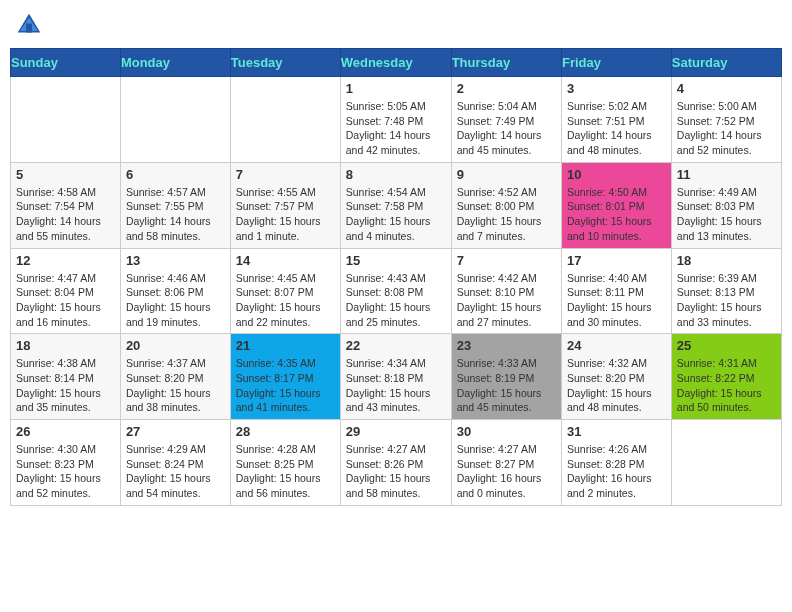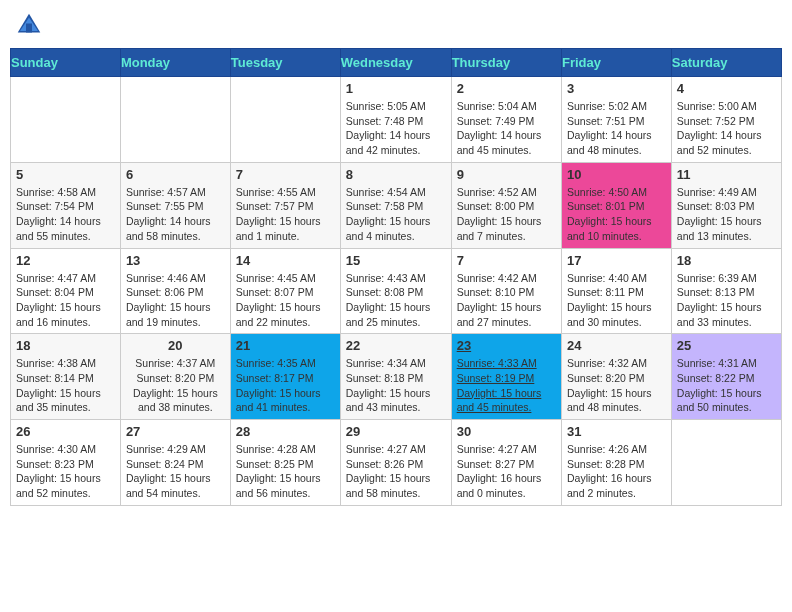--- a/index.html
+++ b/index.html
@@ -283,21 +283,21 @@
       </tr>
       <tr>
         <td style="background: rgb(247, 247, 247);">
           <span class="day-number">18</span>
           <div class="cell-content">
             <span>Sunrise: 4:38 AM</span><br>
             <span>Sunset: 8:14 PM</span><br>
             <span>Daylight: 15 hours and 35 minutes.</span>
           </div>
         </td>
-        <td style="background: rgb(247, 247, 247); text-align: center;">
+        <td style="background: rgb(247, 247, 247);">
           <span class="day-number">20</span>
           <div class="cell-content">
             <span>Sunrise: 4:37 AM</span><br>
             <span>Sunset: 8:20 PM</span><br>
             <span>Daylight: 15 hours and 38 minutes.</span>
           </div>
         </td>
         <td style="background: #0ea5e9;">
           <span class="day-number">21</span>
           <div class="cell-content">
@@ -307,37 +307,37 @@
           </div>
         </td>
         <td style="background: rgb(247, 247, 247); margin-left: 32px;">
           <span class="day-number">22</span>
           <div class="cell-content">
             <span>Sunrise: 4:34 AM</span><br>
             <span>Sunset: 8:18 PM</span><br>
             <span>Daylight: 15 hours and 43 minutes.</span>
           </div>
         </td>
-        <td style="background: #0ea5e9; text-decoration: underline;">
+        <td style="background: #a3a3a3;">
           <span class="day-number">23</span>
           <div class="cell-content">
             <span>Sunrise: 4:33 AM</span><br>
             <span>Sunset: 8:19 PM</span><br>
             <span>Daylight: 15 hours and 45 minutes.</span>
           </div>
         </td>
         <td style="background: rgb(247, 247, 247);">
           <span class="day-number">24</span>
           <div class="cell-content">
             <span>Sunrise: 4:32 AM</span><br>
             <span>Sunset: 8:20 PM</span><br>
             <span>Daylight: 15 hours and 48 minutes.</span>
           </div>
         </td>
-        <td style="background: #c4b5fd;">
+        <td style="background: #84cc16;">
           <span class="day-number">25</span>
           <div class="cell-content">
             <span>Sunrise: 4:31 AM</span><br>
             <span>Sunset: 8:22 PM</span><br>
             <span>Daylight: 15 hours and 50 minutes.</span>
           </div>
         </td>
       </tr>
       <tr>
         <td>

